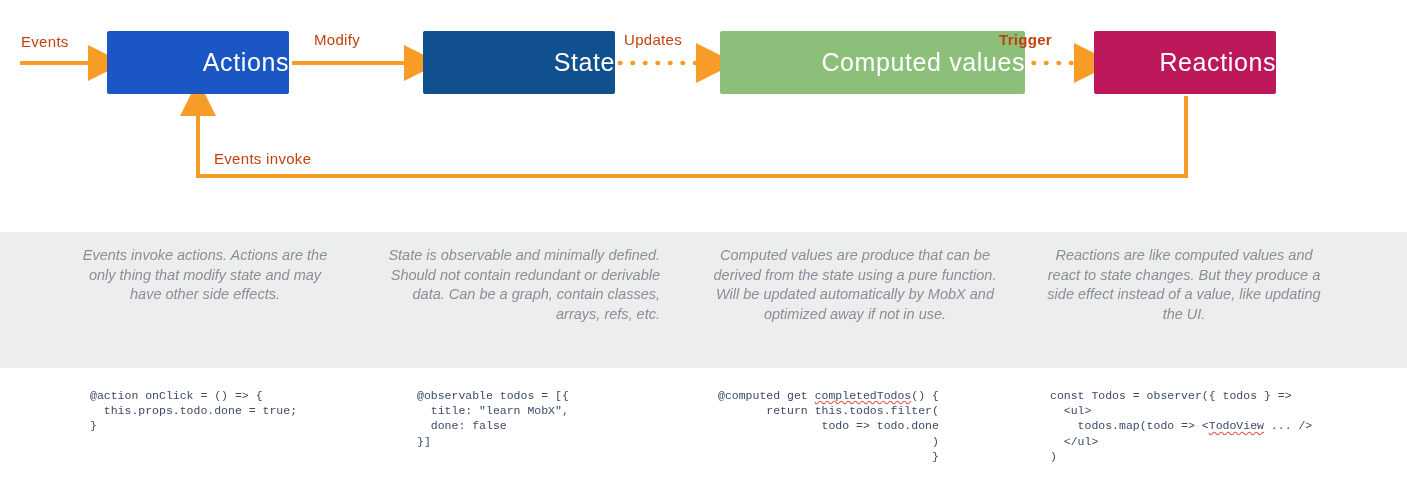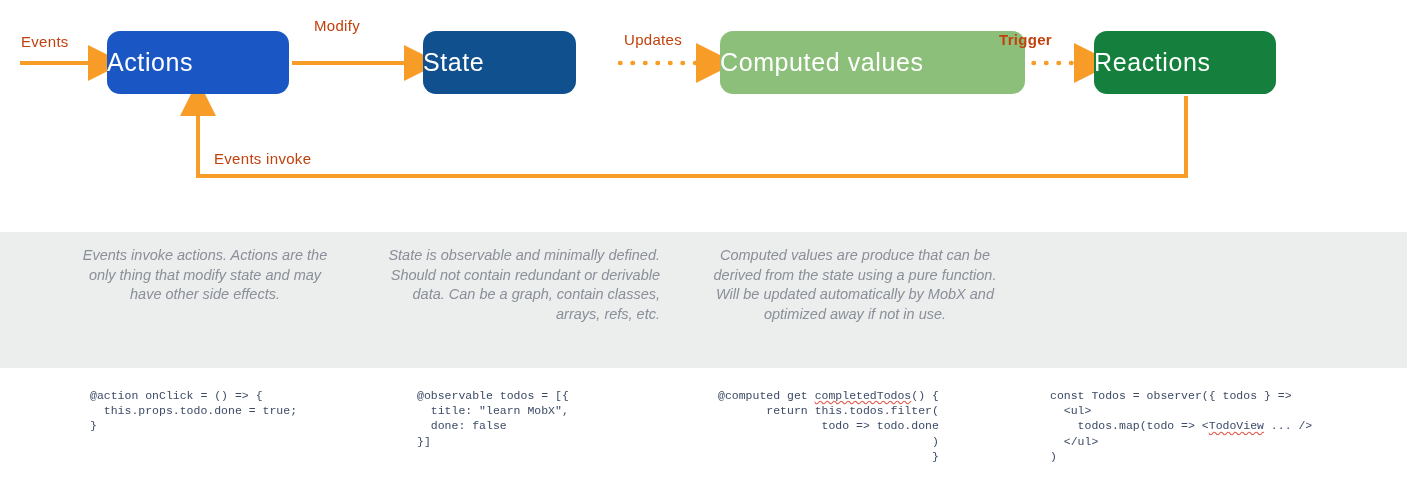--- a/index.html
+++ b/index.html
@@ -23,50 +23,50 @@
   
   #diagram-svg {
     position: absolute;
     left: 0; top: 0;
     width: 1407px; height: 200px;
     display: block;
   }
 
   .node-box {
     position: absolute;
-    border-radius: 13px;
+    border-radius: 2px;
     display: flex;
     align-items: center;
-    justify-content: flex-start;
+    justify-content: flex-end;
   }
   .node-label {
     color: #ffffff;
     font-family: "Liberation Sans", sans-serif;
     font-size: 25px;
     font-weight: 300;
     letter-spacing: 0.6px;
     white-space: nowrap;
   }
 
   #node-actions  { left:107px; top:31px; width:182px; height:63px; background:#1a56c4; }
-  #node-state    { left:423px; top:31px; width:153px; height:63px; background:#11508f; }
+  #node-state    { left:423px; top:31px; width:192px; height:63px; background:#11508f; }
   #node-computed { left:720px; top:31px; width:305px; height:63px; background:#8cc07a; }
-  #node-reactions{ left:1094px; top:31px; width:182px; height:63px; background:#15803d; }
+  #node-reactions{ left:1094px; top:31px; width:182px; height:63px; background:#be185d; }
 
   .edge-label {
     position: absolute;
     color: #c2410c;
     font-family: "Liberation Sans", sans-serif;
     font-size: 15px;
     font-weight: 300;
     letter-spacing: 0.3px;
     white-space: nowrap;
   }
   #label-events      { left:21px;  top:33px; }
-  #label-modify      { left:314px; top:17px; }
+  #label-modify      { left:314px; top:31px; }
   #label-updates     { left:624px; top:31px; }
   #label-trigger     { left:999px; top:31px;font-weight:bold; }
   #label-events-invoke { left:214px; top:150px; }
 
   
   #desc-band {
     position: absolute;
     left: 0; top: 232px;
     width: 1407px; height: 136px;
     background: #eceded;
@@ -163,20 +163,21 @@
   <div class="edge-label" id="label-events">Events</div>
   <div class="edge-label" id="label-modify">Modify</div>
   <div class="edge-label" id="label-updates">Updates</div>
   <div class="edge-label" id="label-trigger">Trigger</div>
   <div class="edge-label" id="label-events-invoke">Events invoke</div>
 
   <div id="desc-band">
     <div class="desc-col" id="desc-0">Events invoke actions. Actions are the only thing that modify state and may have other side effects.</div>
     <div class="desc-col" id="desc-1">State is observable and minimally defined. Should not contain redundant or derivable data. Can be a graph, contain classes, arrays, refs, etc.</div>
     <div class="desc-col" id="desc-2">Computed values are produce that can be derived from the state using a pure function. Will be updated automatically by MobX and optimized away if not in use.</div>
+    <div class="desc-col" id="desc-3">Reactions are like computed values and react to state changes. But they produce a side effect instead of a value, like updating the UI.</div>
   </div>
 
   <div class="code-col" id="code-0">@action onClick = () =&gt; {
   this.props.todo.done = true;
 }</div>
   <div class="code-col" id="code-1">@observable todos = [{
   title: "learn MobX",
   done: false
 }]</div>
   <div class="code-col" id="code-2">@computed get <span class="spell">completedTodos</span>() {

